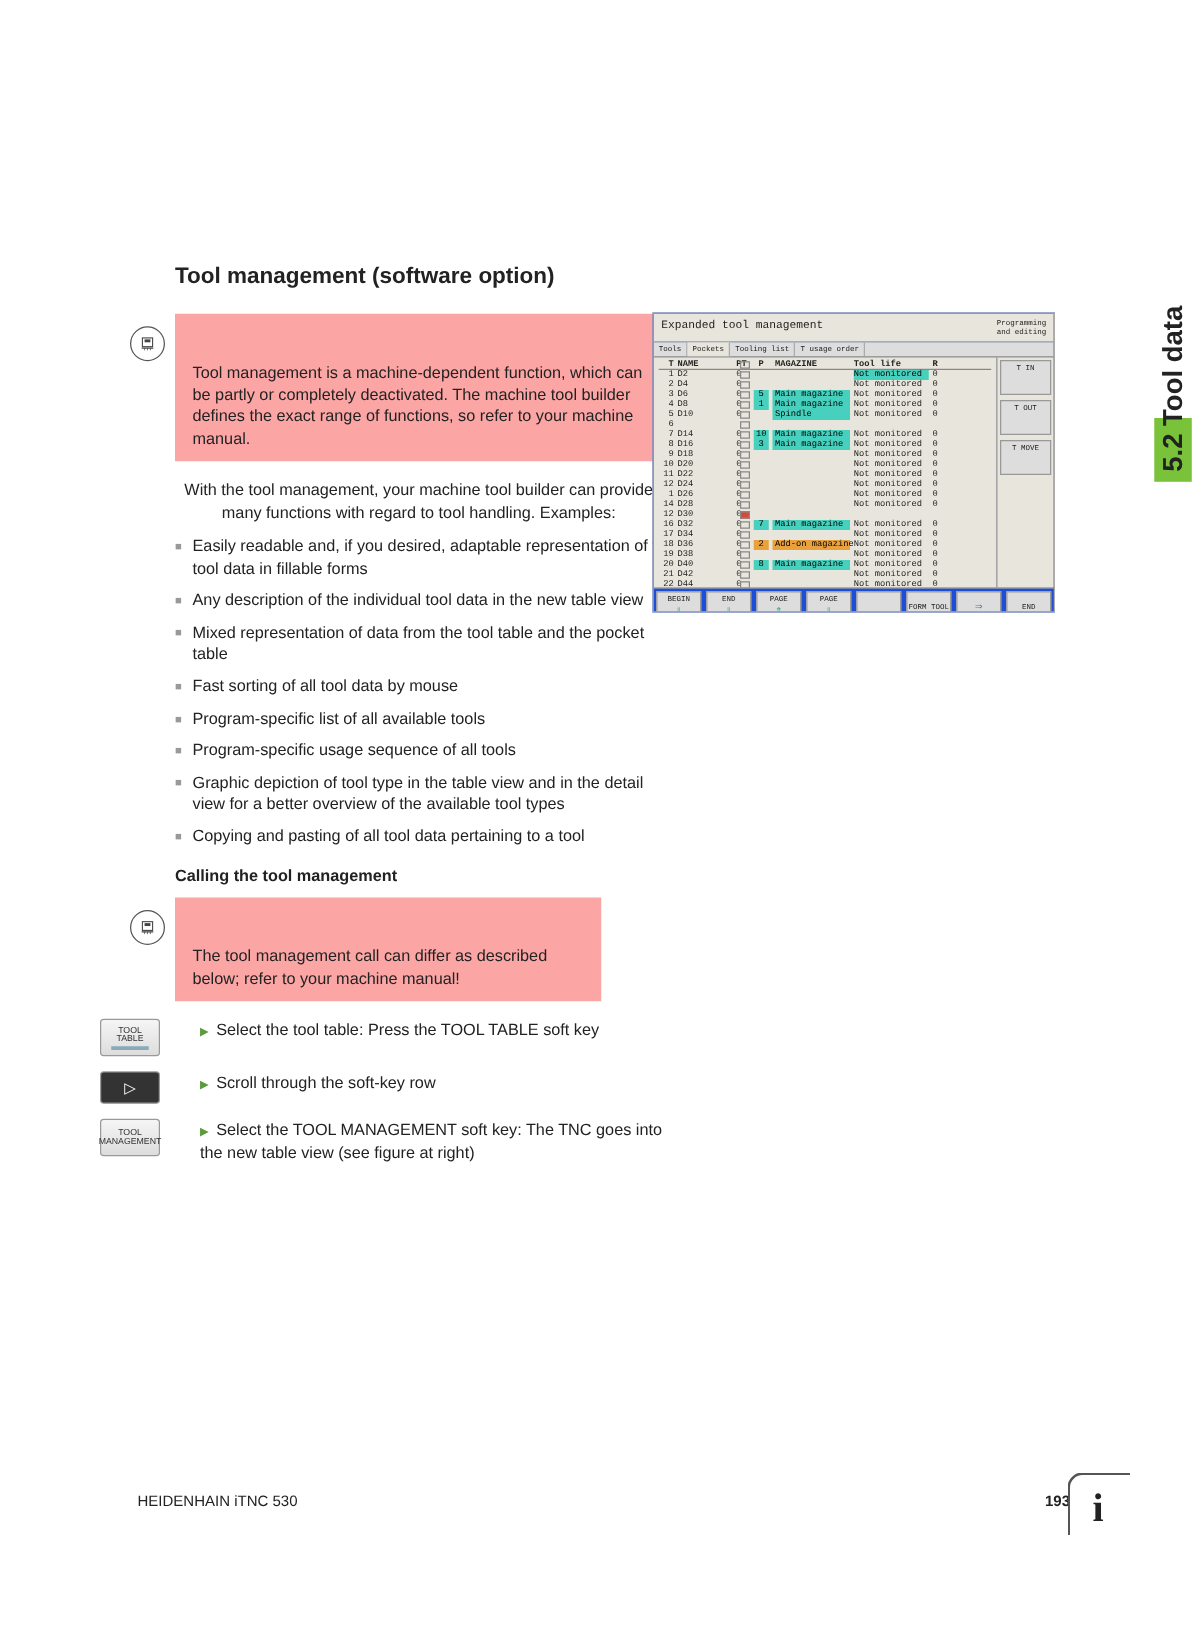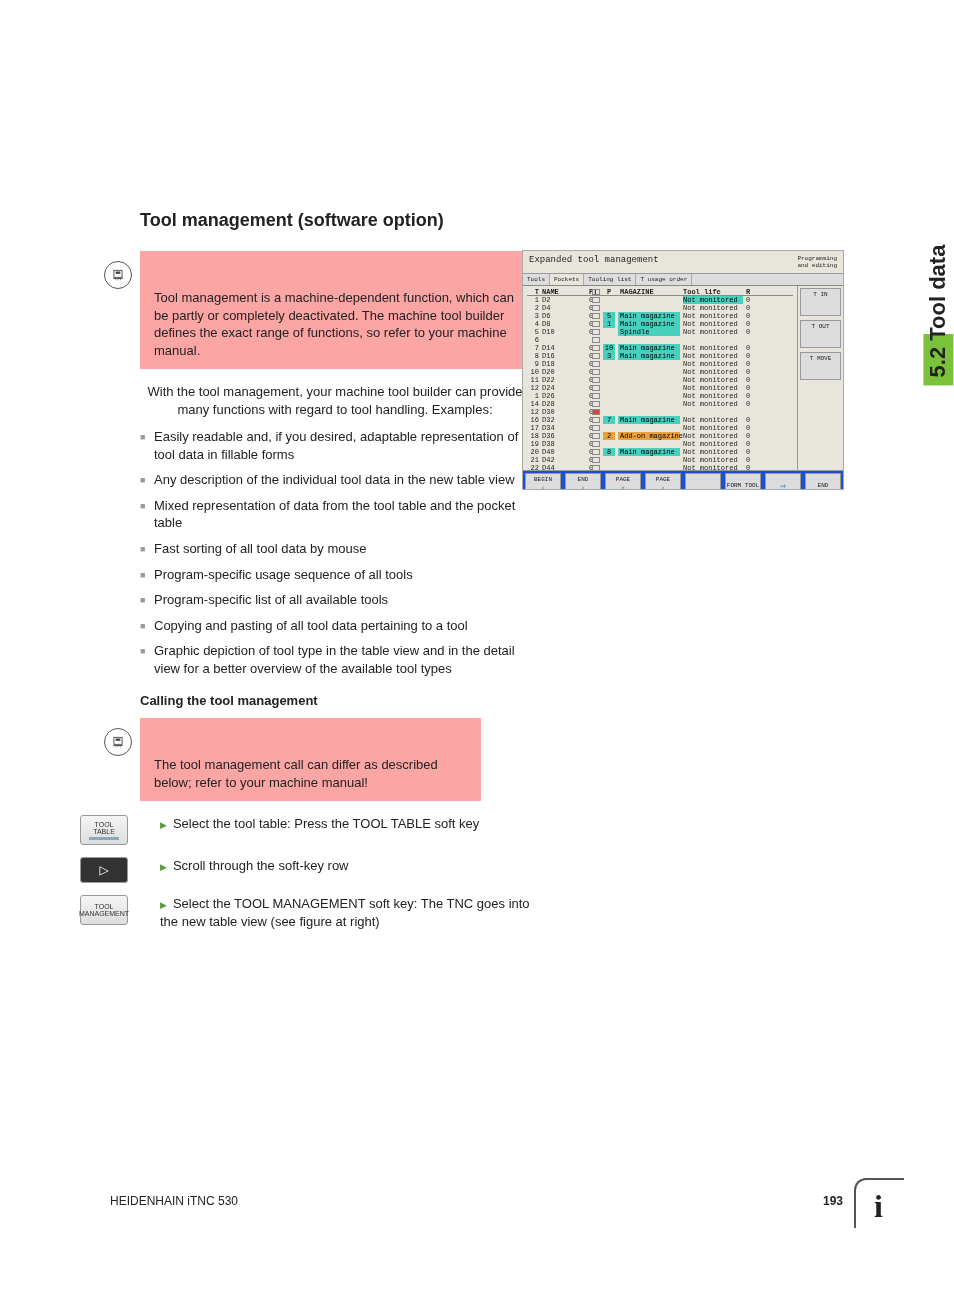--- a/index.html
+++ b/index.html
@@ -186,21 +186,21 @@
   .scr-sidebar { width: 46px; background: #e8e6dc; border-left: 1px solid #999; display: flex; flex-direction: column; }
   .scr-sk { height: 28px; border: 1px solid #999; margin: 2px; background: #ddd; font-size: 6px; text-align: center; padding: 2px; }
   .scr-footer { display: flex; height: 30px; border-top: 1px solid #999; }
   .scr-fbtn { flex: 1; border: 1px solid #999; margin: 2px; background: #ddd; font-size: 6px; display: flex; flex-direction: column; align-items: center; justify-content: center; }
   .scr-fbtn .arr { color: #2a8; font-size: 10px; }
   
   .footer {
     position: absolute;
     bottom: 100px;
     left: 110px;
-    right: 111px;
+    right: 98px;
     display: flex;
     justify-content: space-between;
     font-size: 12px;
   }
   .info-icon {
     position: absolute;
     bottom: 80px;
     right: 50px;
     width: 50px;
     height: 50px;
@@ -249,24 +249,24 @@
     <div class="text">Tool management is a machine-dependent function, which can be partly or completely deactivated. The machine tool builder defines the exact range of functions, so refer to your machine manual.</div>
   </div>
 
   <p class="intro-text">With the tool management, your machine tool builder can provide many functions with regard to tool handling. Examples:</p>
 
   <ul class="features" id="feature-list">
       <li>Easily readable and, if you desired, adaptable representation of the tool data in fillable forms</li>
       <li>Any description of the individual tool data in the new table view</li>
       <li>Mixed representation of data from the tool table and the pocket table</li>
       <li>Fast sorting of all tool data by mouse</li>
+      <li>Program-specific list of all available tools</li>
       <li>Program-specific usage sequence of all tools</li>
-      <li>Program-specific list of all available tools</li>
+      <li>Graphic depiction of tool type in the table view and in the detail view for a better overview of the available tool types</li>
       <li>Copying and pasting of all tool data pertaining to a tool</li>
-      <li>Graphic depiction of tool type in the table view and in the detail view for a better overview of the available tool types</li>
     </ul>
 
   <div class="subheading">Calling the tool management</div>
 
   <div class="green-callout narrow">
     <div class="callout-icon">
       <svg viewBox="0 0 24 24">
           <rect x="5" y="4" width="14" height="12" fill="none" stroke="#444" stroke-width="1.5"></rect>
           <rect x="8" y="6" width="8" height="4" fill="#444"></rect>
           <line x1="4" y1="18" x2="20" y2="18" stroke="#444" stroke-width="1.5"></line>

